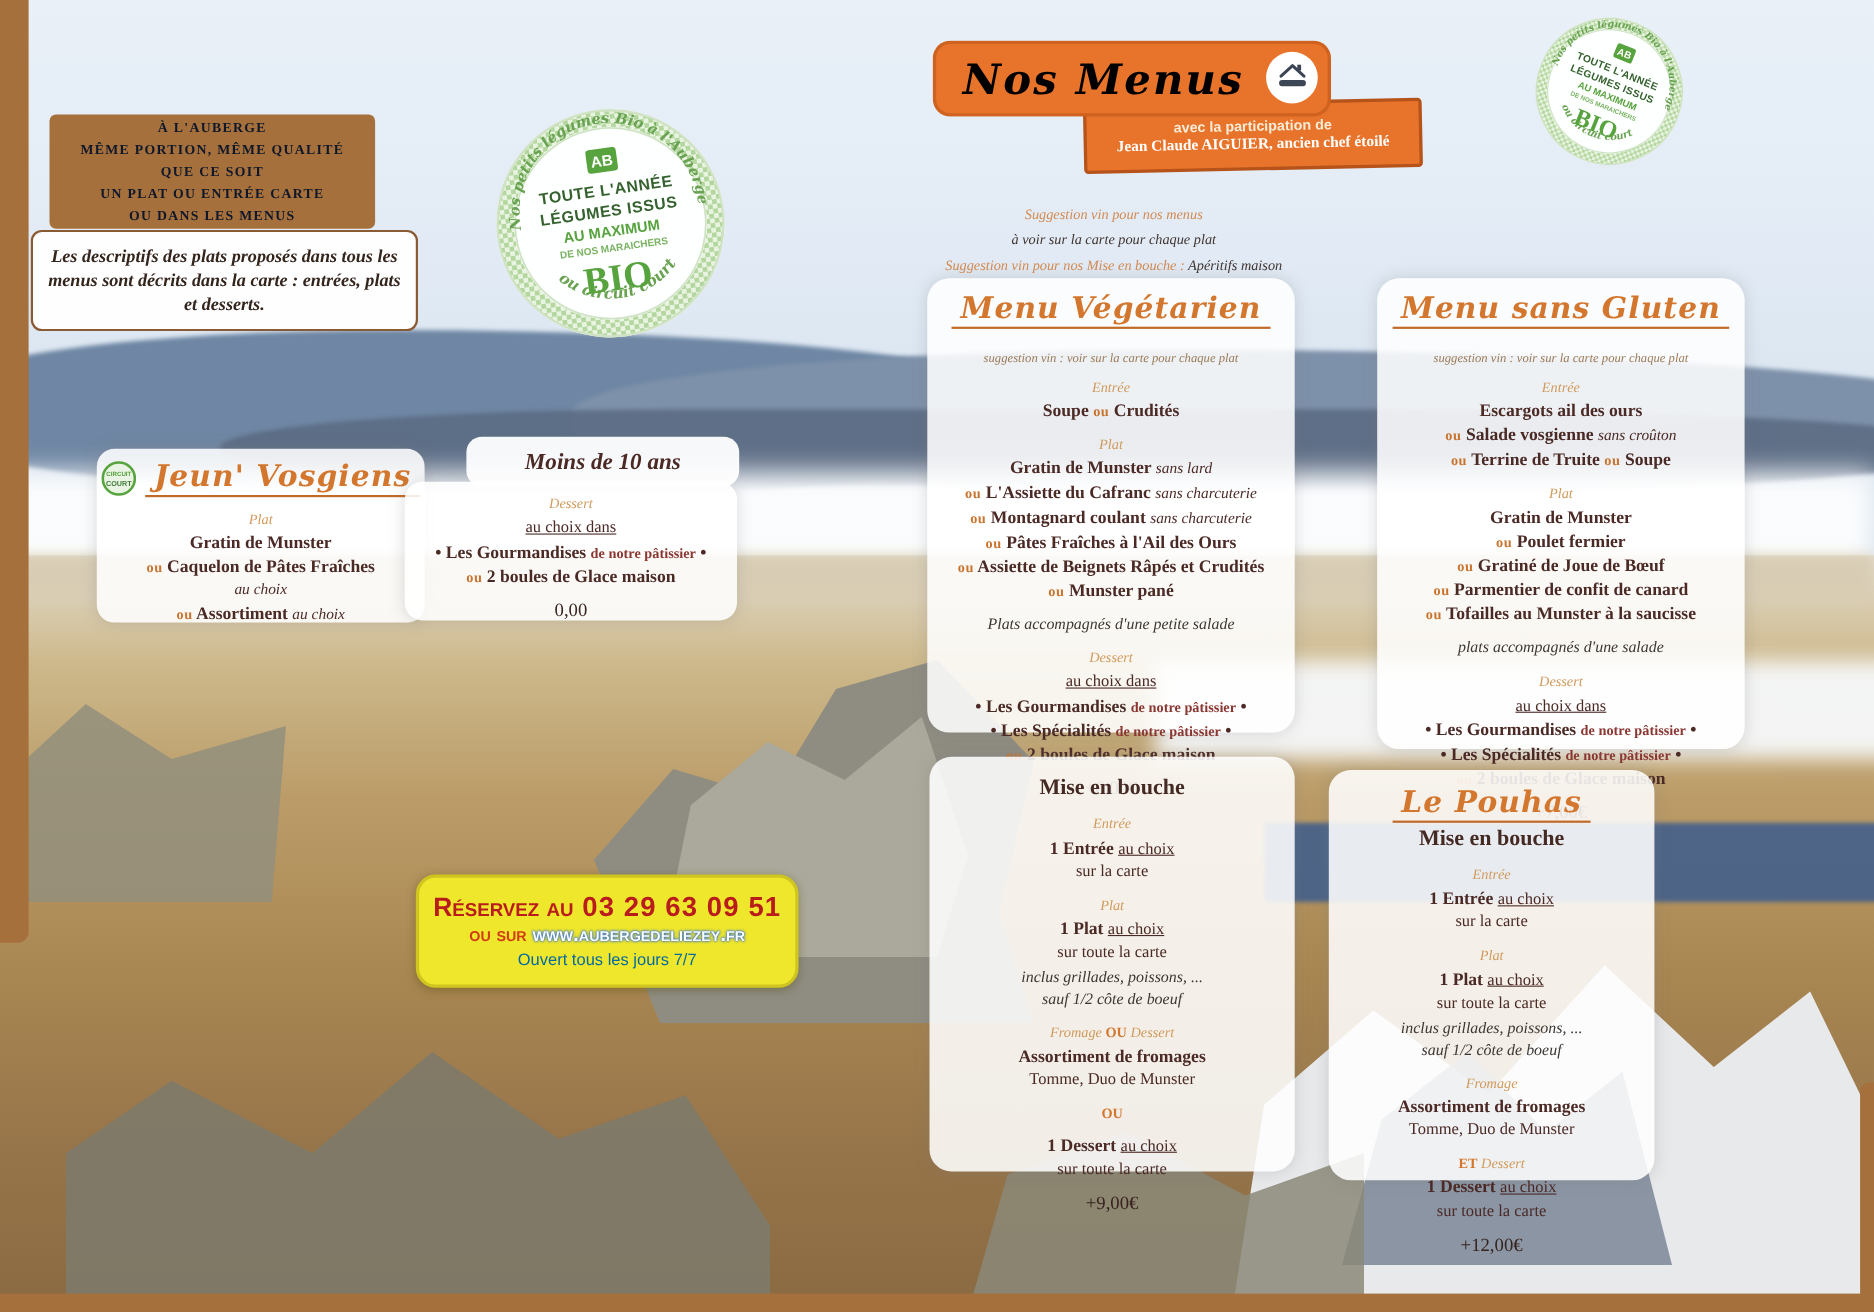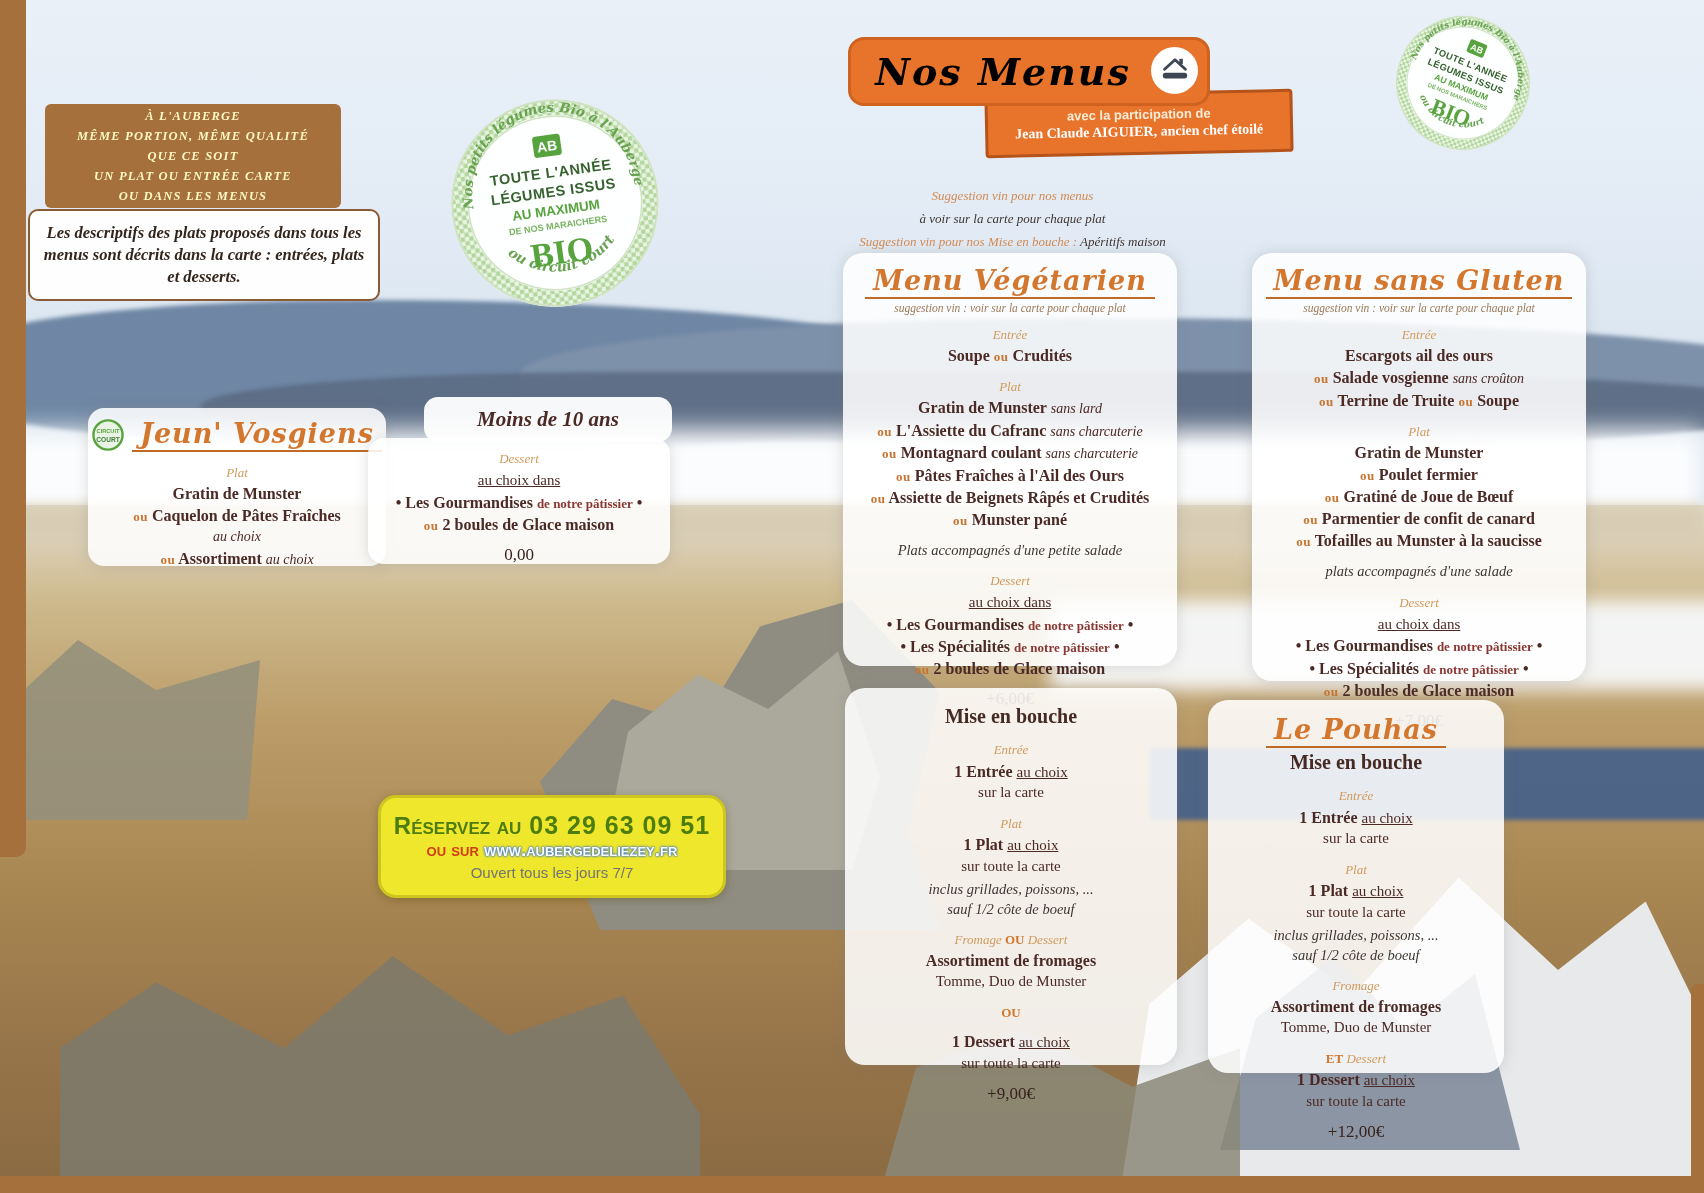--- a/index.html
+++ b/index.html
@@ -40,21 +40,21 @@
   .frame{position:absolute;background:#a5703c;z-index:6;}
   .f-left{left:0;top:0;width:26px;height:857px;border-radius:0 0 10px 0;}
   .f-bottom{left:0;top:1176px;width:1704px;height:17px;}
   .f-right{left:1691px;top:984px;width:13px;height:209px;border-radius:8px 0 0 0;}
 
   
   .panel{position:absolute;background:rgba(255,255,255,.87);border-radius:20px;z-index:10;
          text-align:center;box-shadow:0 0 14px rgba(120,120,120,.25);}
   .panel-title{display:inline-block;font-family:"DejaVu Serif",serif;font-style:italic;font-weight:bold;
          font-size:27px;color:#d4772e;border-bottom:2px solid #c06a28;padding:0 8px 1px;letter-spacing:1px;}
-  .panel-sub{font-style:italic;font-size:11.5px;color:#9a7a58;margin-top:3px;}
+  .panel-sub{font-style:italic;font-size:11.5px;color:#9a7a58;margin-top:21px;}
 
   .row{line-height:1.32;margin:1px 0;}
   .gap{margin-top:9px;}
   .tight{margin-top:-2px;}
   .sg-main{font-weight:bold;color:#4b2a26;font-size:16px;}
   .sg-reg{color:#4b2a26;font-size:15px;}
   .sg-big{font-weight:bold;color:#452a24;font-size:20px;}
   .sg-ou{font-weight:bold;color:#c8742f;font-size:13px;letter-spacing:.5px;}
   .sg-it{font-style:italic;color:#4b2a26;font-size:14px;}
   .sg-lab{font-style:italic;color:#d09a5c;font-size:13px;}
@@ -62,21 +62,21 @@
   .sg-u{color:#4b2a26;font-size:15px;text-decoration:underline;}
   .sg-note{font-style:italic;color:#3e3733;font-size:14.5px;}
   .sg-smb{font-weight:bold;color:#8a3732;font-size:13px;}
   .sg-price{color:#37231e;font-size:17px;}
   .sg-wo{font-style:italic;color:#d28a52;font-size:13px;}
   .sg-wd{font-style:italic;color:#3f3430;font-size:13px;}
 
   
   .info-box{position:absolute;left:45px;top:104px;width:296px;height:104px;background:#a5703c;
      border-radius:6px;z-index:11;display:flex;flex-direction:column;justify-content:center;text-align:center;}
-  .info-box div{color:#fef9c3;font-style:italic;font-weight:bold;font-size:12.5px;letter-spacing:1.2px;line-height:1.6;}
+  .info-box div{color:#0f172a;font-weight:bold;font-size:12.5px;letter-spacing:1.2px;line-height:1.6;}
 
   .desc-box{position:absolute;left:28px;top:209px;width:348px;height:88px;background:rgba(255,255,255,.95);
      border:2px solid #8a5a34;border-radius:10px;z-index:11;display:flex;align-items:center;justify-content:center;}
   .desc-box div{font-weight:bold;font-style:italic;color:#33251c;font-size:16.5px;text-align:center;padding:0 12px;line-height:1.35;}
 
   .badge{position:absolute;z-index:12;}
   .badge-main{left:448px;top:96px;width:214px;height:214px;transform:rotate(-8deg);}
   .badge-small{left:1394px;top:14px;width:138px;height:138px;transform:rotate(22deg);}
   .badge svg{width:100%;height:100%;}
   .badge-arc{font-size:12.5px;font-style:italic;fill:#69a352;font-family:"DejaVu Serif",serif;font-weight:bold;}
@@ -114,25 +114,25 @@
 
   .moins-pill{position:absolute;left:424px;top:397px;width:248px;height:45px;background:rgba(255,255,255,.95);
      border-radius:14px;z-index:11;display:flex;align-items:center;justify-content:center;}
   .moins-pill div{font-style:italic;font-weight:bold;font-size:21px;color:#4b2a26;}
   .moins-panel{left:368px;top:438px;width:302px;height:126px;border-radius:16px;padding-top:8px;box-sizing:border-box;}
 
   .resa{position:absolute;left:378px;top:795px;width:342px;height:97px;background:#efe72b;
      border:3px solid #cfc520;border-radius:18px;z-index:11;display:flex;flex-direction:column;
      justify-content:center;text-align:center;font-family:"Liberation Sans",sans-serif;
      box-shadow:0 2px 8px rgba(80,70,0,.35);}
-  .resa .l1{font-variant:small-caps;font-weight:bold;color:#4d7c0f;font-size:24px;line-height:1.1;}
+  .resa .l1{font-variant:small-caps;font-weight:bold;color:#b91c1c;font-size:24px;line-height:1.1;}
   .resa .l1 .num{font-size:25px;letter-spacing:1px;}
   .resa .l2{font-variant:small-caps;font-weight:bold;font-size:19px;line-height:1.2;color:#d23b17;}
   .resa .l2 .url{color:#ffffff;text-shadow:0 0 3px #2f6fd6,0 0 2px #2f6fd6,0 0 1px #2f6fd6;}
-  .resa .l3{color:#737373;font-size:15px;margin-top:2px;}
+  .resa .l3{color:#0369a1;font-size:15px;margin-top:2px;}
 </style>
 </head>
 <body>
 
 <div class="page">
 
   <div class="bg">
     <div class="sky"></div>
     <div class="ridge r1"></div>
     <div class="ridge r2"></div>

